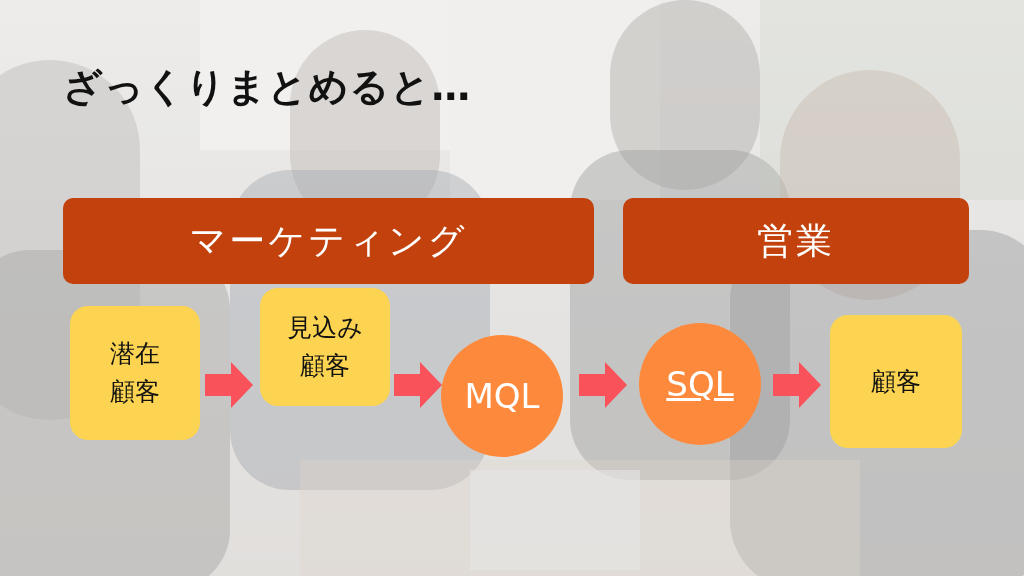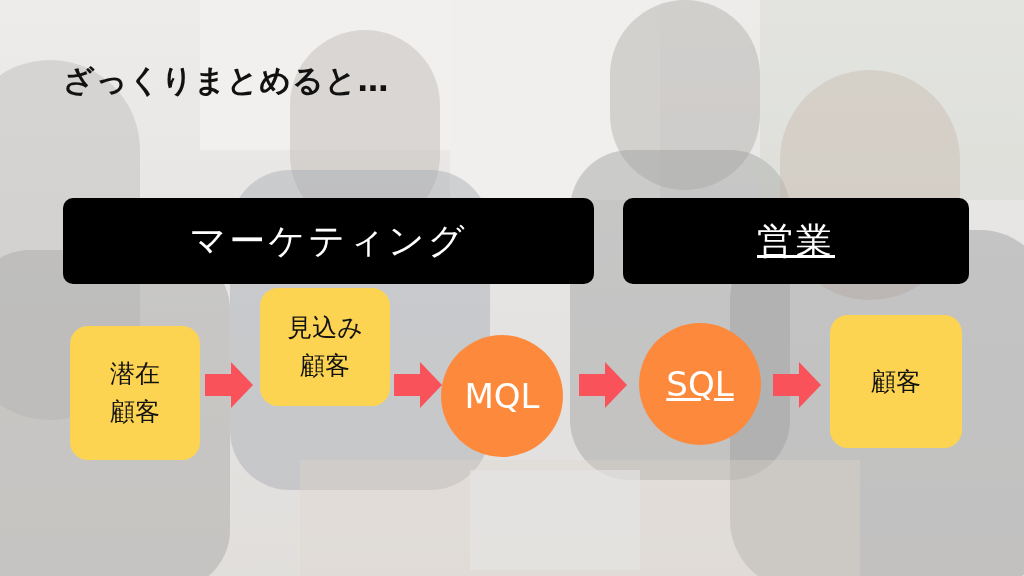--- a/index.html
+++ b/index.html
@@ -6,36 +6,36 @@
   body {
     width: 1024px; height: 576px; overflow: hidden; position: relative;
     font-family: "DejaVu Sans", "Liberation Sans", sans-serif;
     background: #d9d8d6;
   }
   .bg { position: absolute; inset: 0; overflow: hidden; }
   .bg .shape { position: absolute; }
   .overlay { position: absolute; inset: 0; background: rgba(240,240,240,0.55); }
   .title {
     position: absolute; left: 63px; top: 60px;
-    font-size: 31px; font-weight: bold; color: #111; letter-spacing: 1px;
+    font-size: 39px; font-weight: bold; color: #111; letter-spacing: 1px;
   }
   .bar {
     position: absolute; top: 198px; height: 86px;
-    background: #000000; border-radius: 10px;
+    background: #c2410c; border-radius: 10px;
     color: #fff; font-size: 36px; display: flex; align-items: center; justify-content: center;
     letter-spacing: 3px;
   }
   .bar.marketing { left: 63px; width: 531px; }
-  .bar.sales { left: 623px; width: 346px; text-decoration: underline; }
+  .bar.sales { left: 623px; width: 346px; }
   .box {
     position: absolute; background: #fcd452; border-radius: 18px;
     display: flex; align-items: center; justify-content: center; text-align: center;
     color: #111; font-size: 25px; line-height: 38px; font-weight: 500;
   }
-  .box.b1 { left: 70px; top: 306px; width: 130px; height: 134px; margin-top: 20px; }
+  .box.b1 { left: 70px; top: 306px; width: 130px; height: 134px; }
   .box.b2 { left: 260px; top: 288px; width: 130px; height: 118px; justify-content: center; }
   .box.b5 { left: 830px; top: 315px; width: 132px; height: 133px; }
   .circle {
     position: absolute; width: 122px; height: 122px; border-radius: 50%;
     background: #fd8a3c; color: #fff; font-size: 34px;
     display: flex; align-items: center; justify-content: center;
     font-family: "DejaVu Sans", sans-serif;
   }
   .circle.mql { left: 441px; top: 335px; }
   .circle.sql { left: 639px; top: 323px; text-decoration: underline; }

